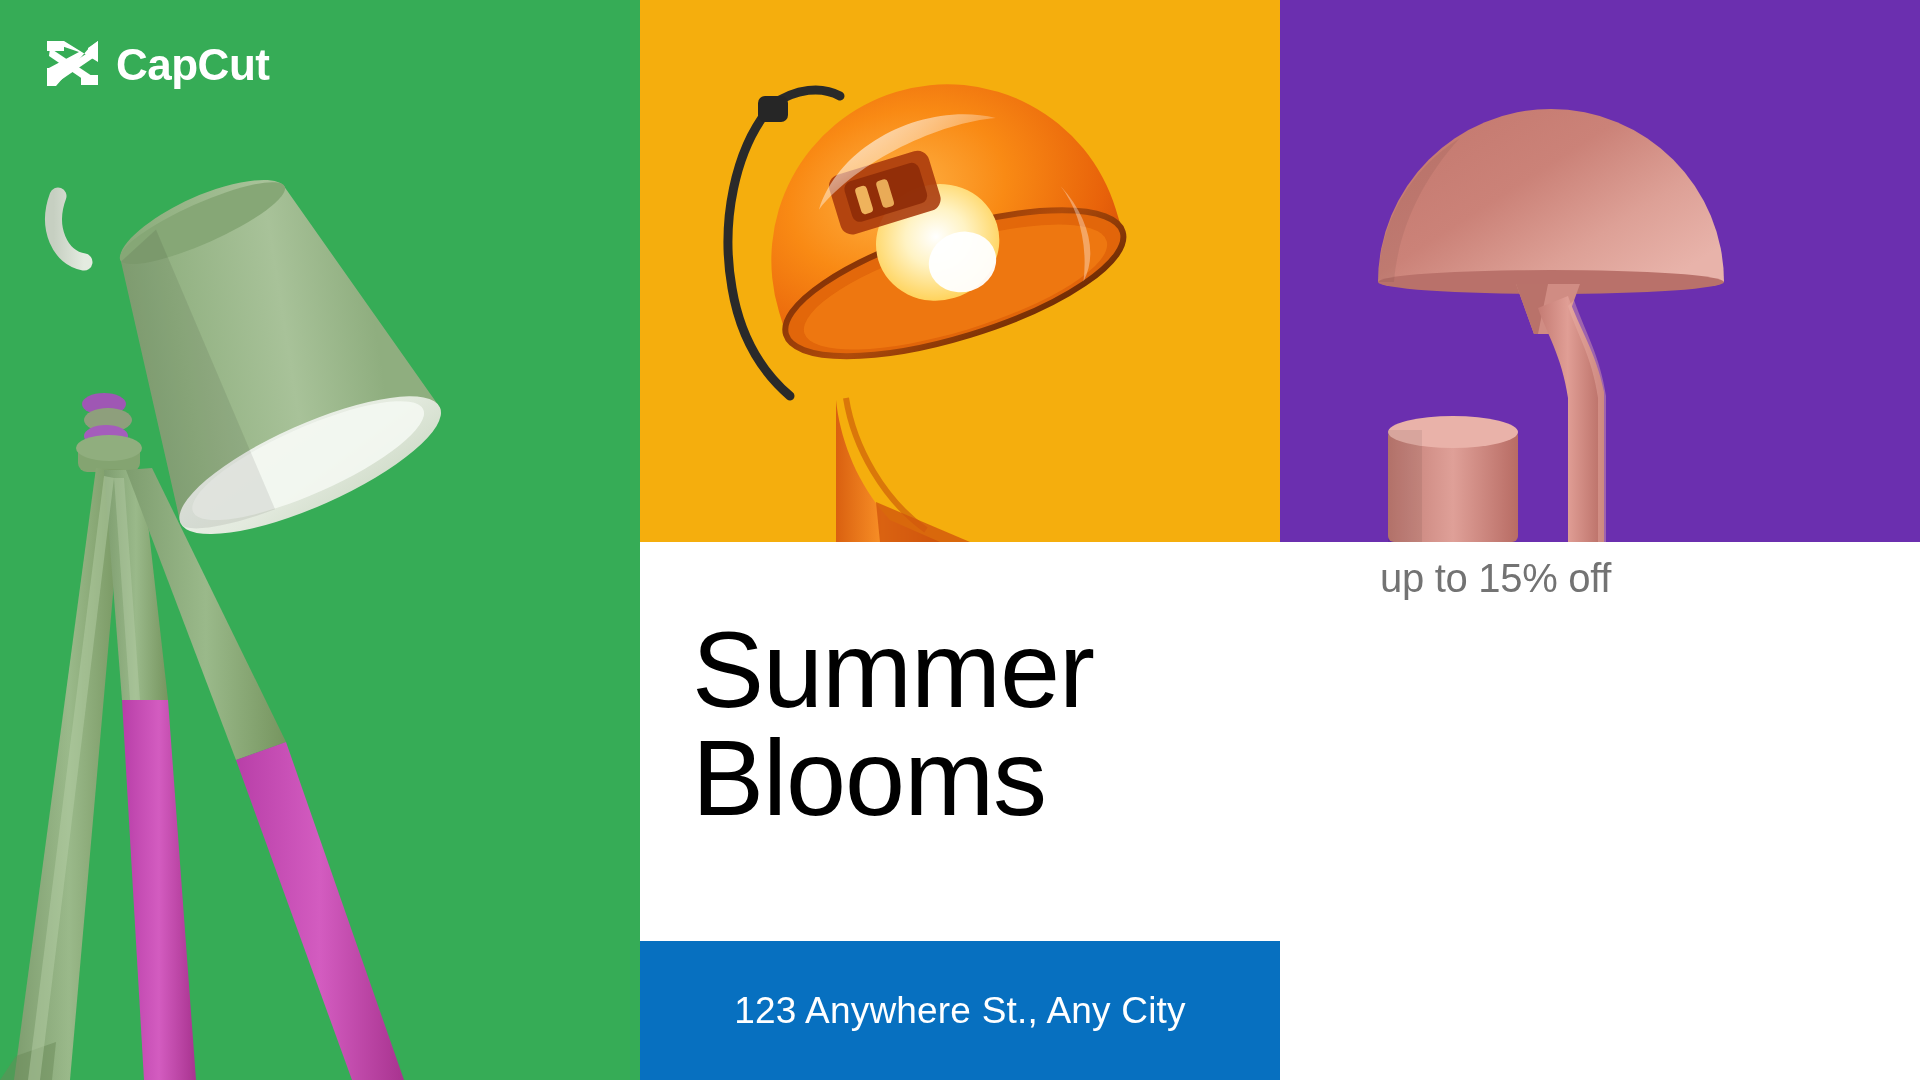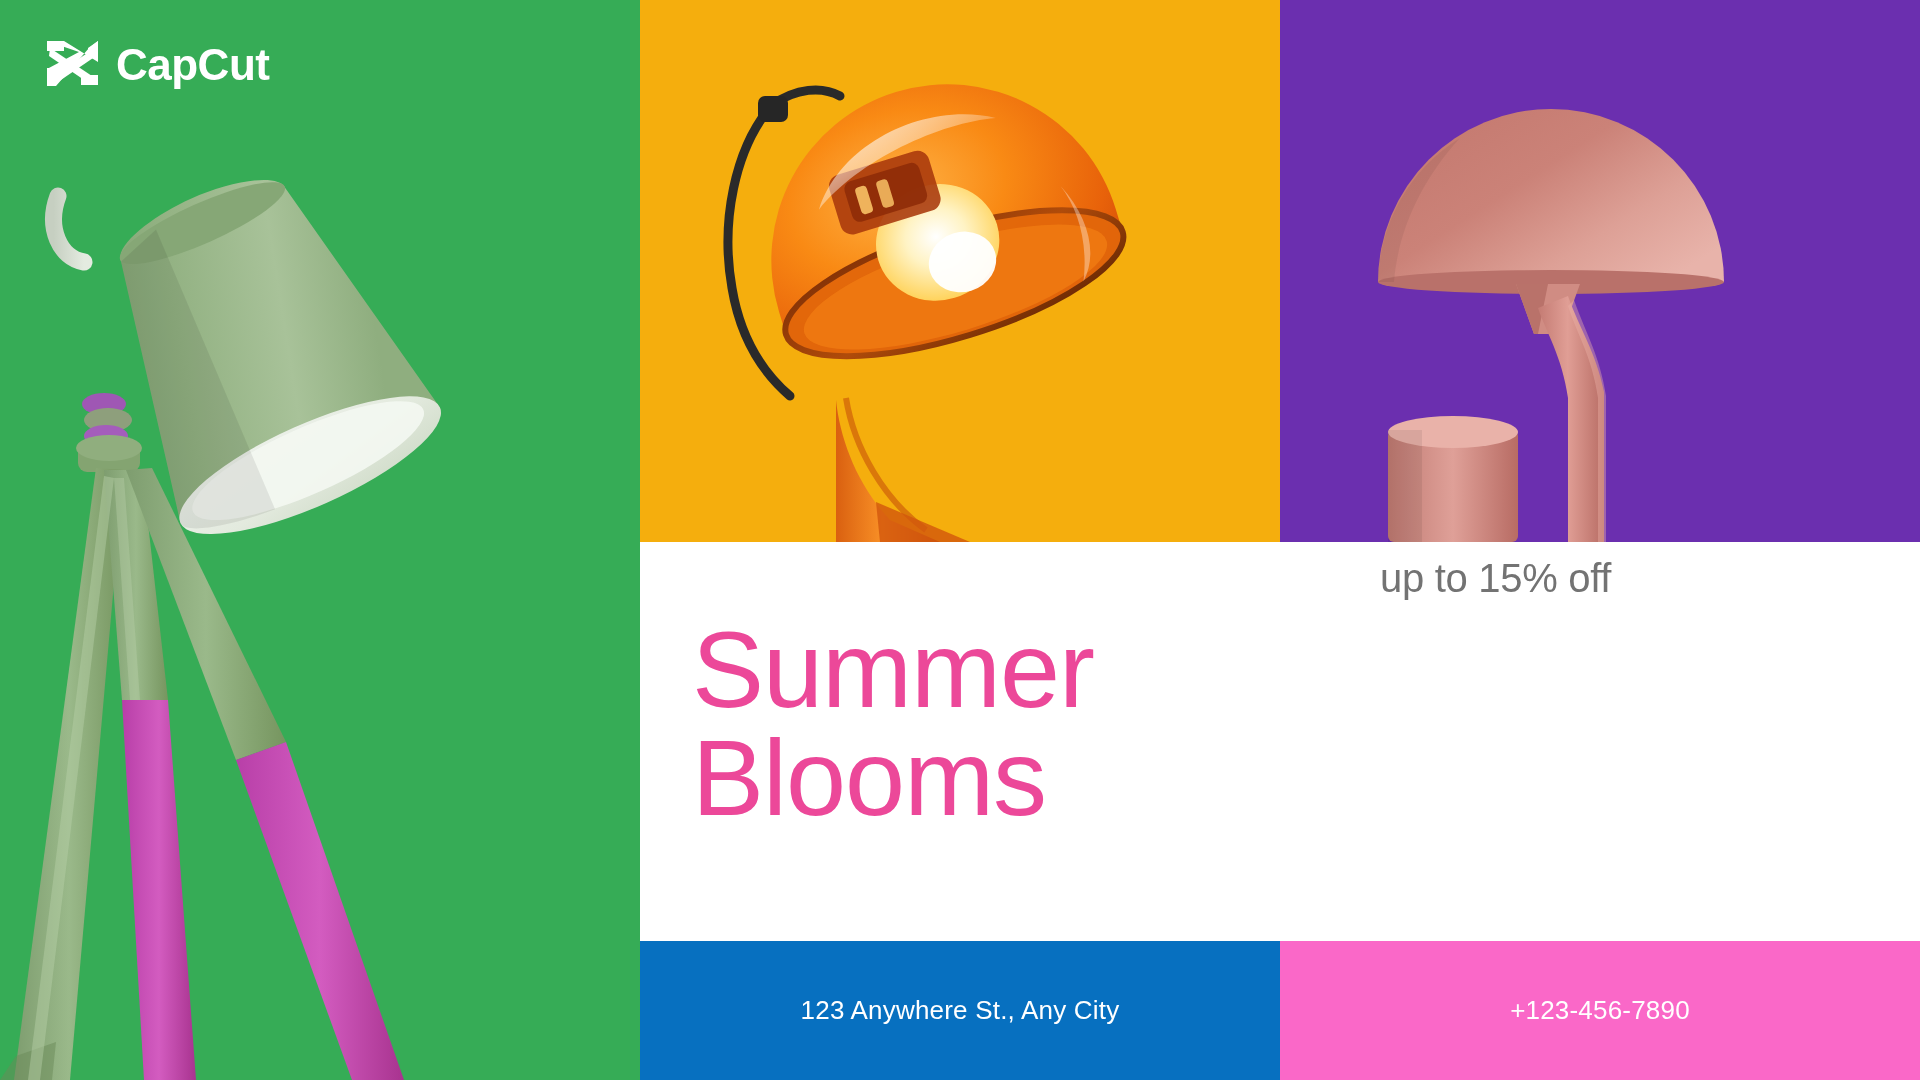--- a/index.html
+++ b/index.html
@@ -88,21 +88,21 @@
   }
 
   
   .headline {
     position: absolute;
     left: 52px;
     top: 2px;
     font-size: 108px;
     line-height: 1.0;
     font-weight: 400;
-    color: #ec4899;
+    color: #000000;
     letter-spacing: -1px;
     white-space: pre-line;
   }
   .offer-block {
     position: absolute;
     left: 740px;
     top: 14px;
     width: 470px;
   }
   .offer-title {
@@ -115,21 +115,21 @@
   }
   .offer-body {
     font-size: 25px;
     font-weight: 400;
     line-height: 1.42;
     color: #1c1c1c;
     margin: 0;
   }
   .bar-text {
     color: #ffffff;
-    font-size: 26px;
+    font-size: 37px;
     font-weight: 400;
     letter-spacing: 0.2px;
     white-space: nowrap;
     text-align: right;
   }
 
   
   .lamp-green-wrap { position: absolute; left: 0; top: 0; width: 640px; height: 1080px; }
 
   
@@ -341,17 +341,14 @@
 
     <div class="offer-block">
       <h2 class="offer-title">up to 15% off</h2>
     </div>
   </div>
 
   <div class="bar-blue">
     <span class="bar-text">123 Anywhere St., Any City</span>
   </div>
 
-  <div class="bar-pink">
-    <span class="bar-text">+123-456-7890</span>
-  </div>
 
 </div>
 
 </body></html>

